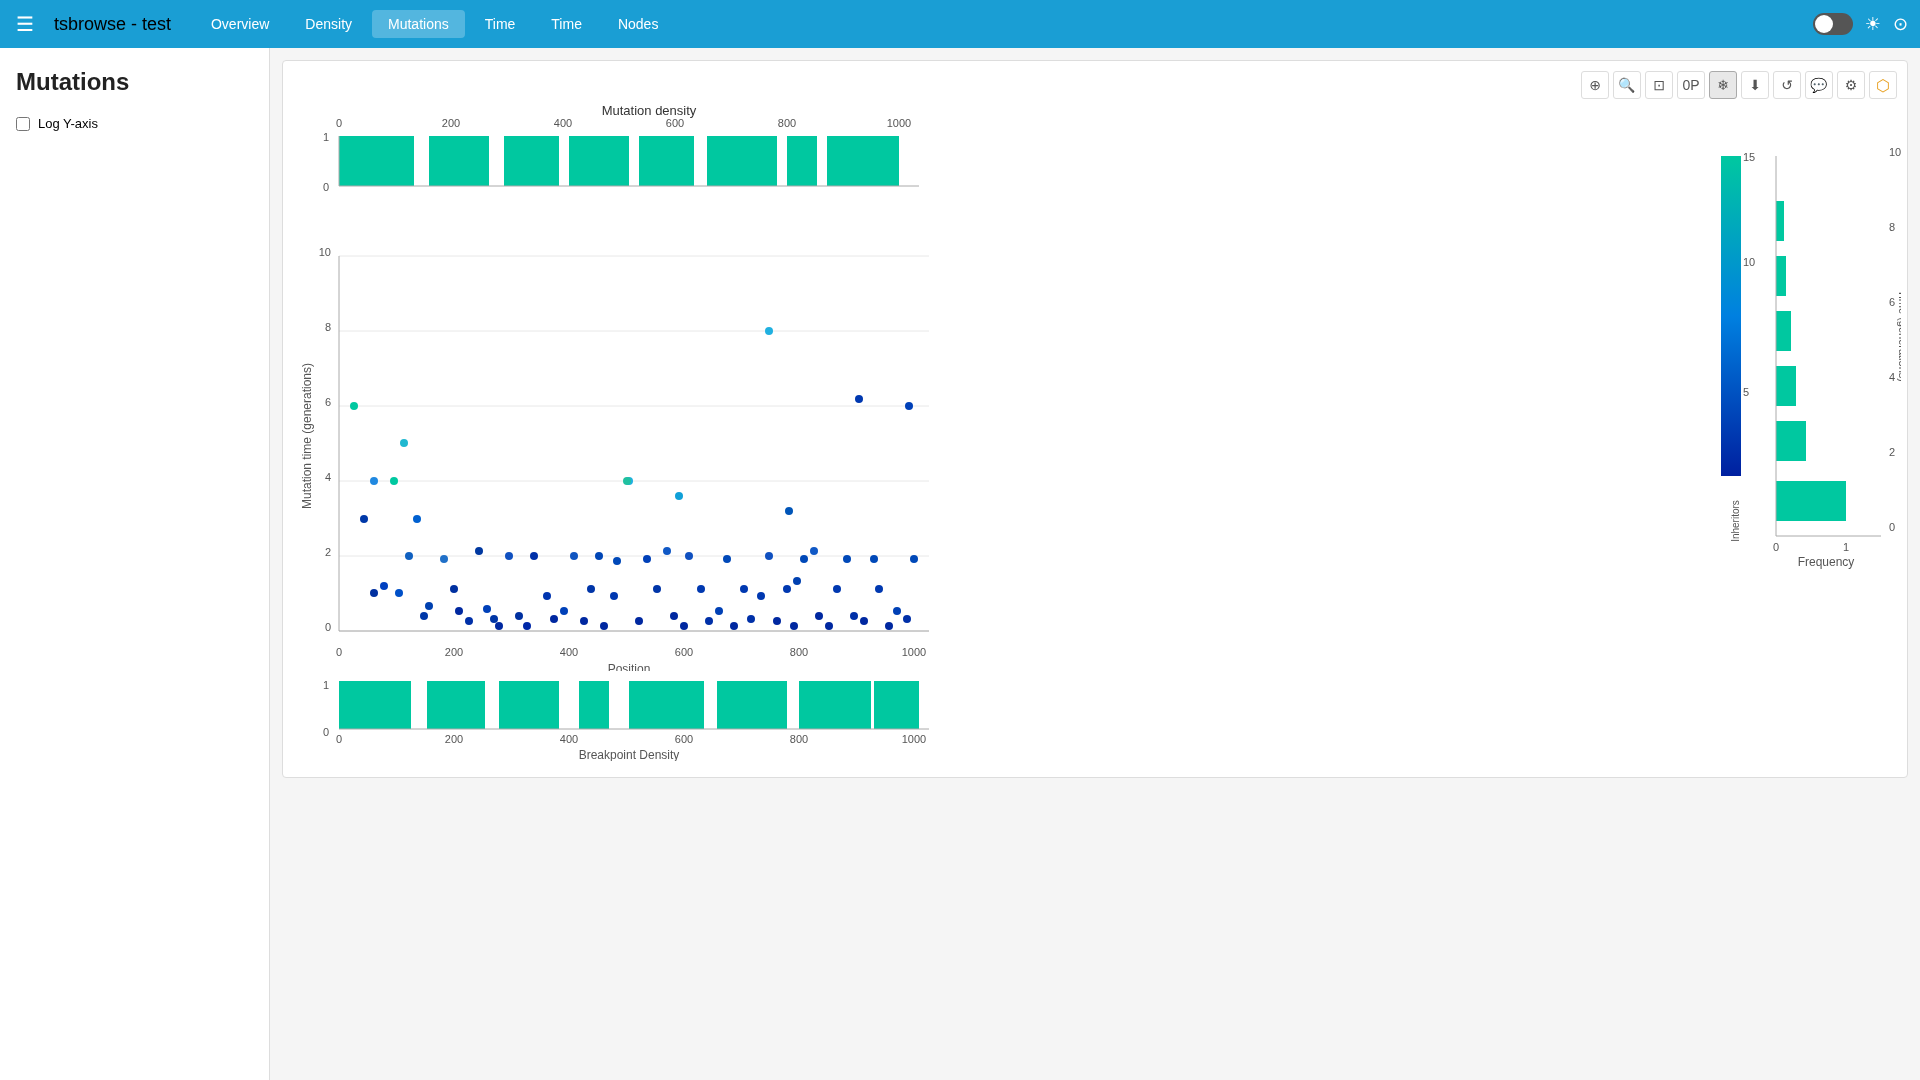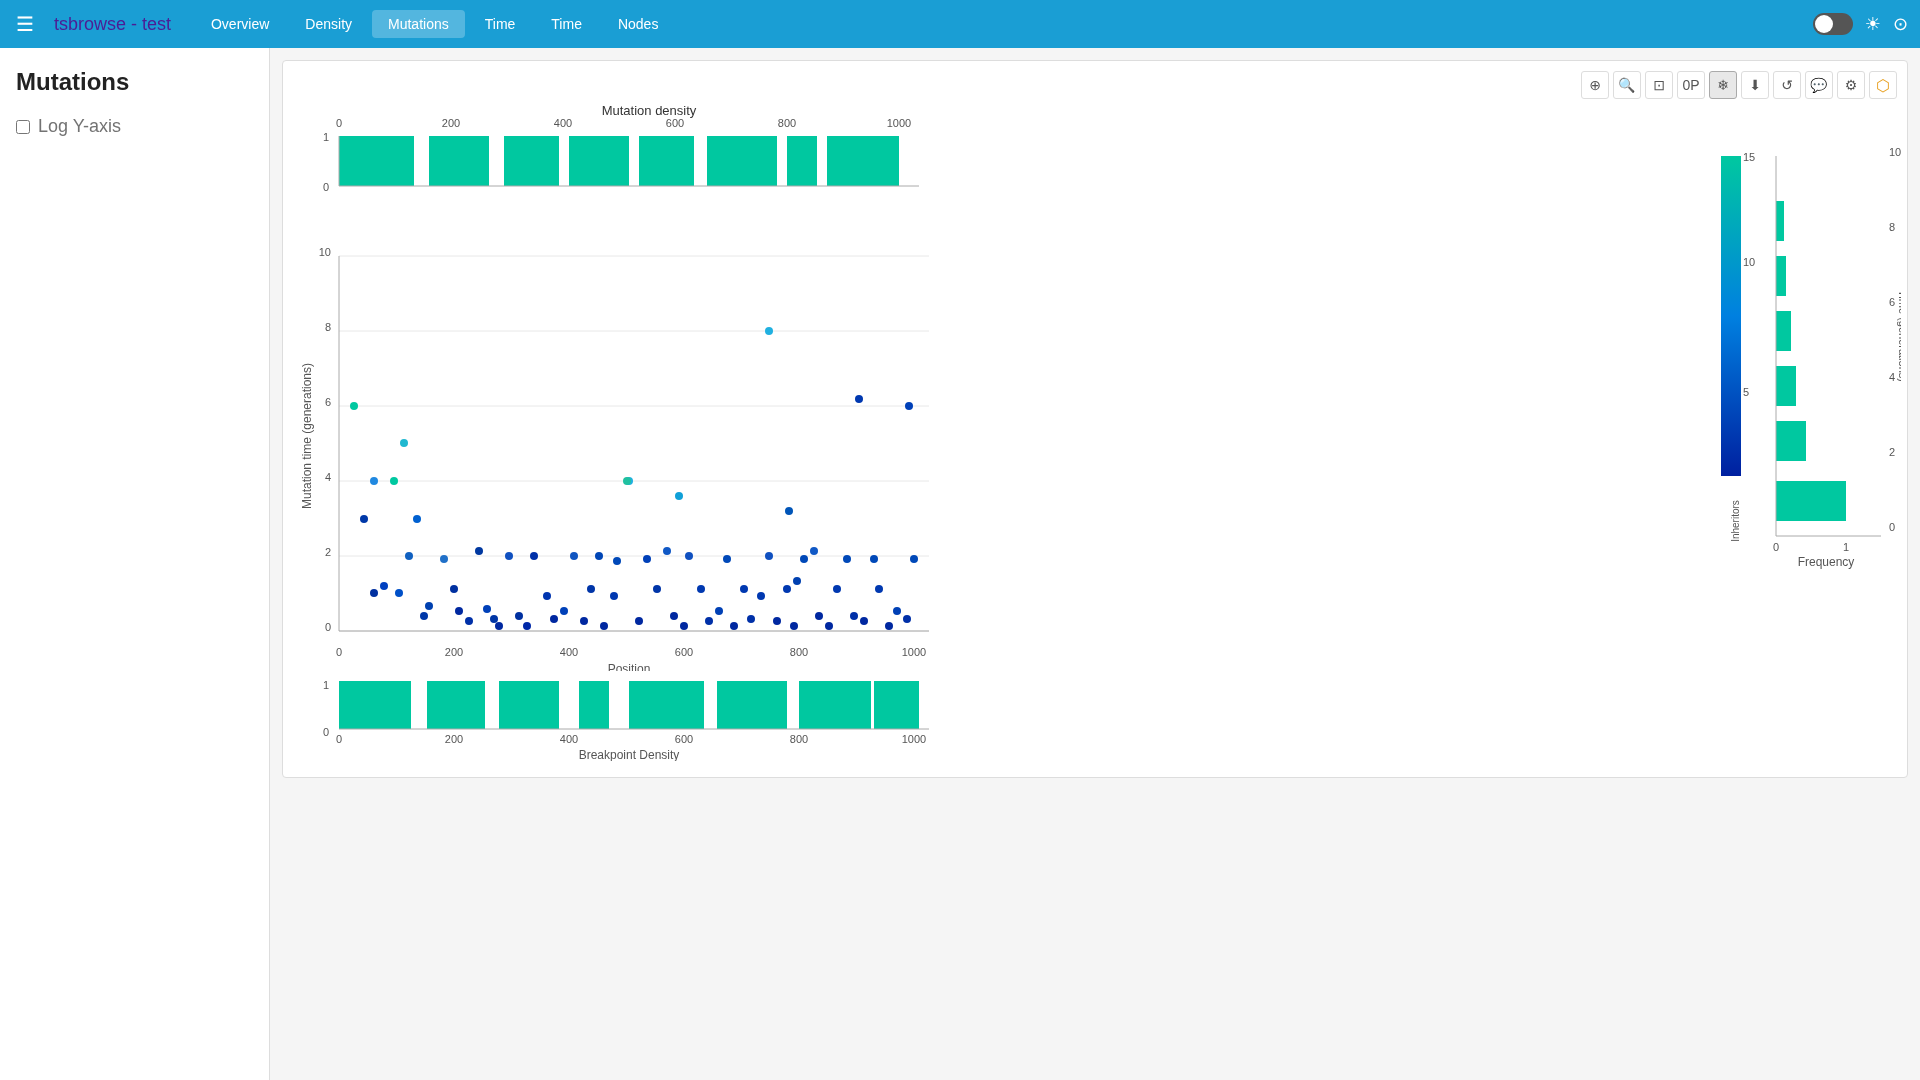--- a/index.html
+++ b/index.html
@@ -14,21 +14,21 @@
       padding: 0 12px;
       gap: 16px;
     }
     .hamburger {
       color: white;
       font-size: 20px;
       cursor: pointer;
       padding: 4px;
     }
     .app-title {
-      color: #4c1d95;
+      color: #000000;
       font-size: 18px;
       font-weight: 500;
       margin-right: 8px;
     }
     .nav-tabs {
       display: flex;
       gap: 4px;
       align-items: center;
     }
     .nav-tab {
@@ -98,22 +98,22 @@
       display: flex;
       align-items: center;
       gap: 8px;
       margin-bottom: 12px;
     }
     .checkbox-row input[type=checkbox] {
       width: 14px;
       height: 14px;
     }
     .checkbox-label {
-      font-size: 18px;
-      color: #737373;
+      font-size: 13px;
+      color: #000000;
     }
     .field-label {
       font-size: 14px;
       color: #333;
       margin-bottom: 6px;
     }
     .text-input {
       width: 220px;
       height: 36px;
       border: 2px solid #4db6e8;

